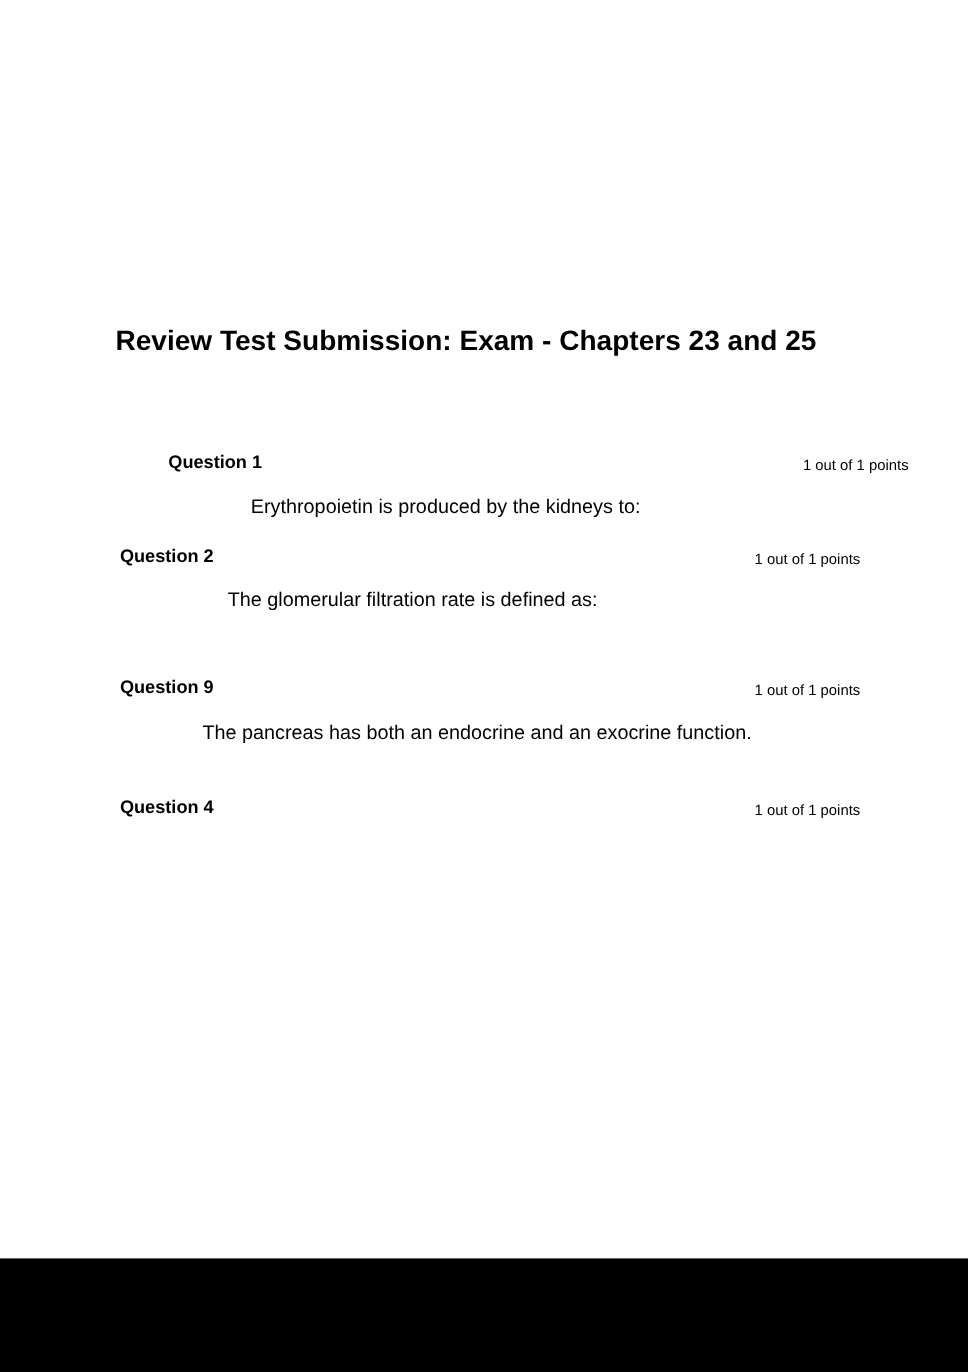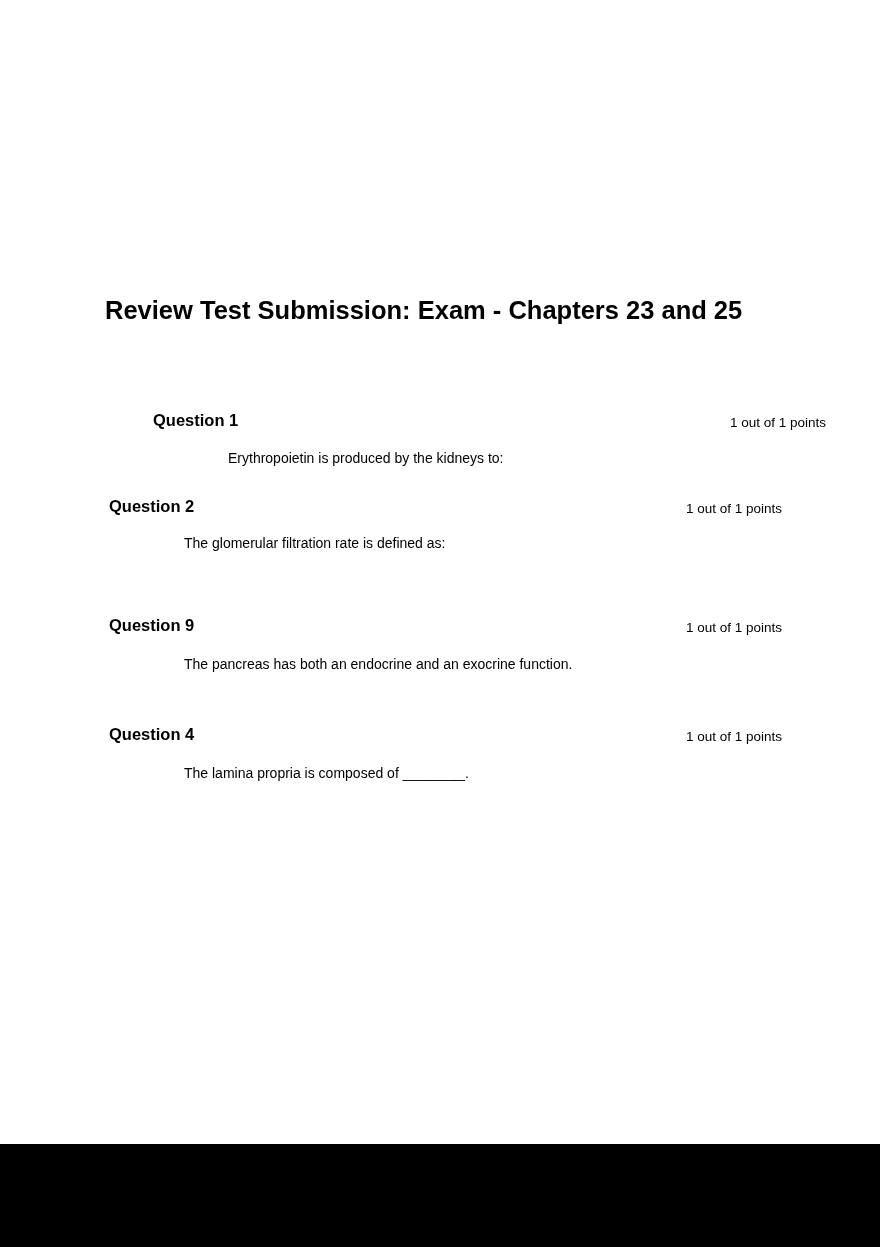--- a/index.html
+++ b/index.html
@@ -1,45 +1,44 @@
 <!DOCTYPE html>
 <html><head>
   <meta charset="utf-8">
   <style>
     html, body { margin: 0; padding: 0; }
     body { width: 880px; height: 1247px; background: #ffffff; position: relative; overflow: hidden; font-family: "Liberation Sans", sans-serif; color: #000; }
     .title { position: absolute; left: 105px; top: 296px; font-size: 25.5px; font-weight: bold; white-space: nowrap; letter-spacing: 0; }
     .q { position: absolute; left: 0; width: 880px; height: 80px; }
     .q-head { position: absolute; left: 109px; top: 0; font-size: 16.5px; font-weight: bold; white-space: nowrap; }
     .q-pts { position: absolute; right: 98px; top: 4px; font-size: 13.5px; white-space: nowrap; }
-    .q-text { position: absolute; left: 184px; top: 39px; font-size: 14px; white-space: nowrap; }
+    .q-text { position: absolute; left: 184px; top: 39px; font-size: 18px; white-space: nowrap; }
     .footer-band { position: absolute; left: 0; top: 1144px; width: 880px; height: 103px; background: #000; }
   </style>
 </head>
 <body>
 
 <div class="title">Review Test Submission: Exam - Chapters 23 and 25</div>
 
 <div class="q" style="top:411px;margin-left:44px;">
   <div class="q-head">Question 1</div>
   <div class="q-pts">1 out of 1 points</div>
   <div class="q-text">Erythropoietin is produced by the kidneys to:</div>
 </div>
 
 <div class="q" style="top:497px;">
   <div class="q-head">Question 2</div>
   <div class="q-pts">1 out of 1 points</div>
-  <div class="q-text" style="top:38px;">The glomerular filtration rate is defined as:</div>
+  <div class="q-text" style="top:38px;margin-left:23px;">The glomerular filtration rate is defined as:</div>
 </div>
 
 <div class="q" style="top:616px;">
   <div class="q-head">Question 9</div>
   <div class="q-pts">1 out of 1 points</div>
   <div class="q-text" style="top:40px;">The pancreas has both an endocrine and an exocrine function.</div>
 </div>
 
 <div class="q" style="top:725px;">
   <div class="q-head">Question 4</div>
   <div class="q-pts">1 out of 1 points</div>
-  <div class="q-text" style="top:40px;">The lamina propria is composed of ________.</div>
 </div>
 
 <div class="footer-band"></div>
 
 </body></html>

